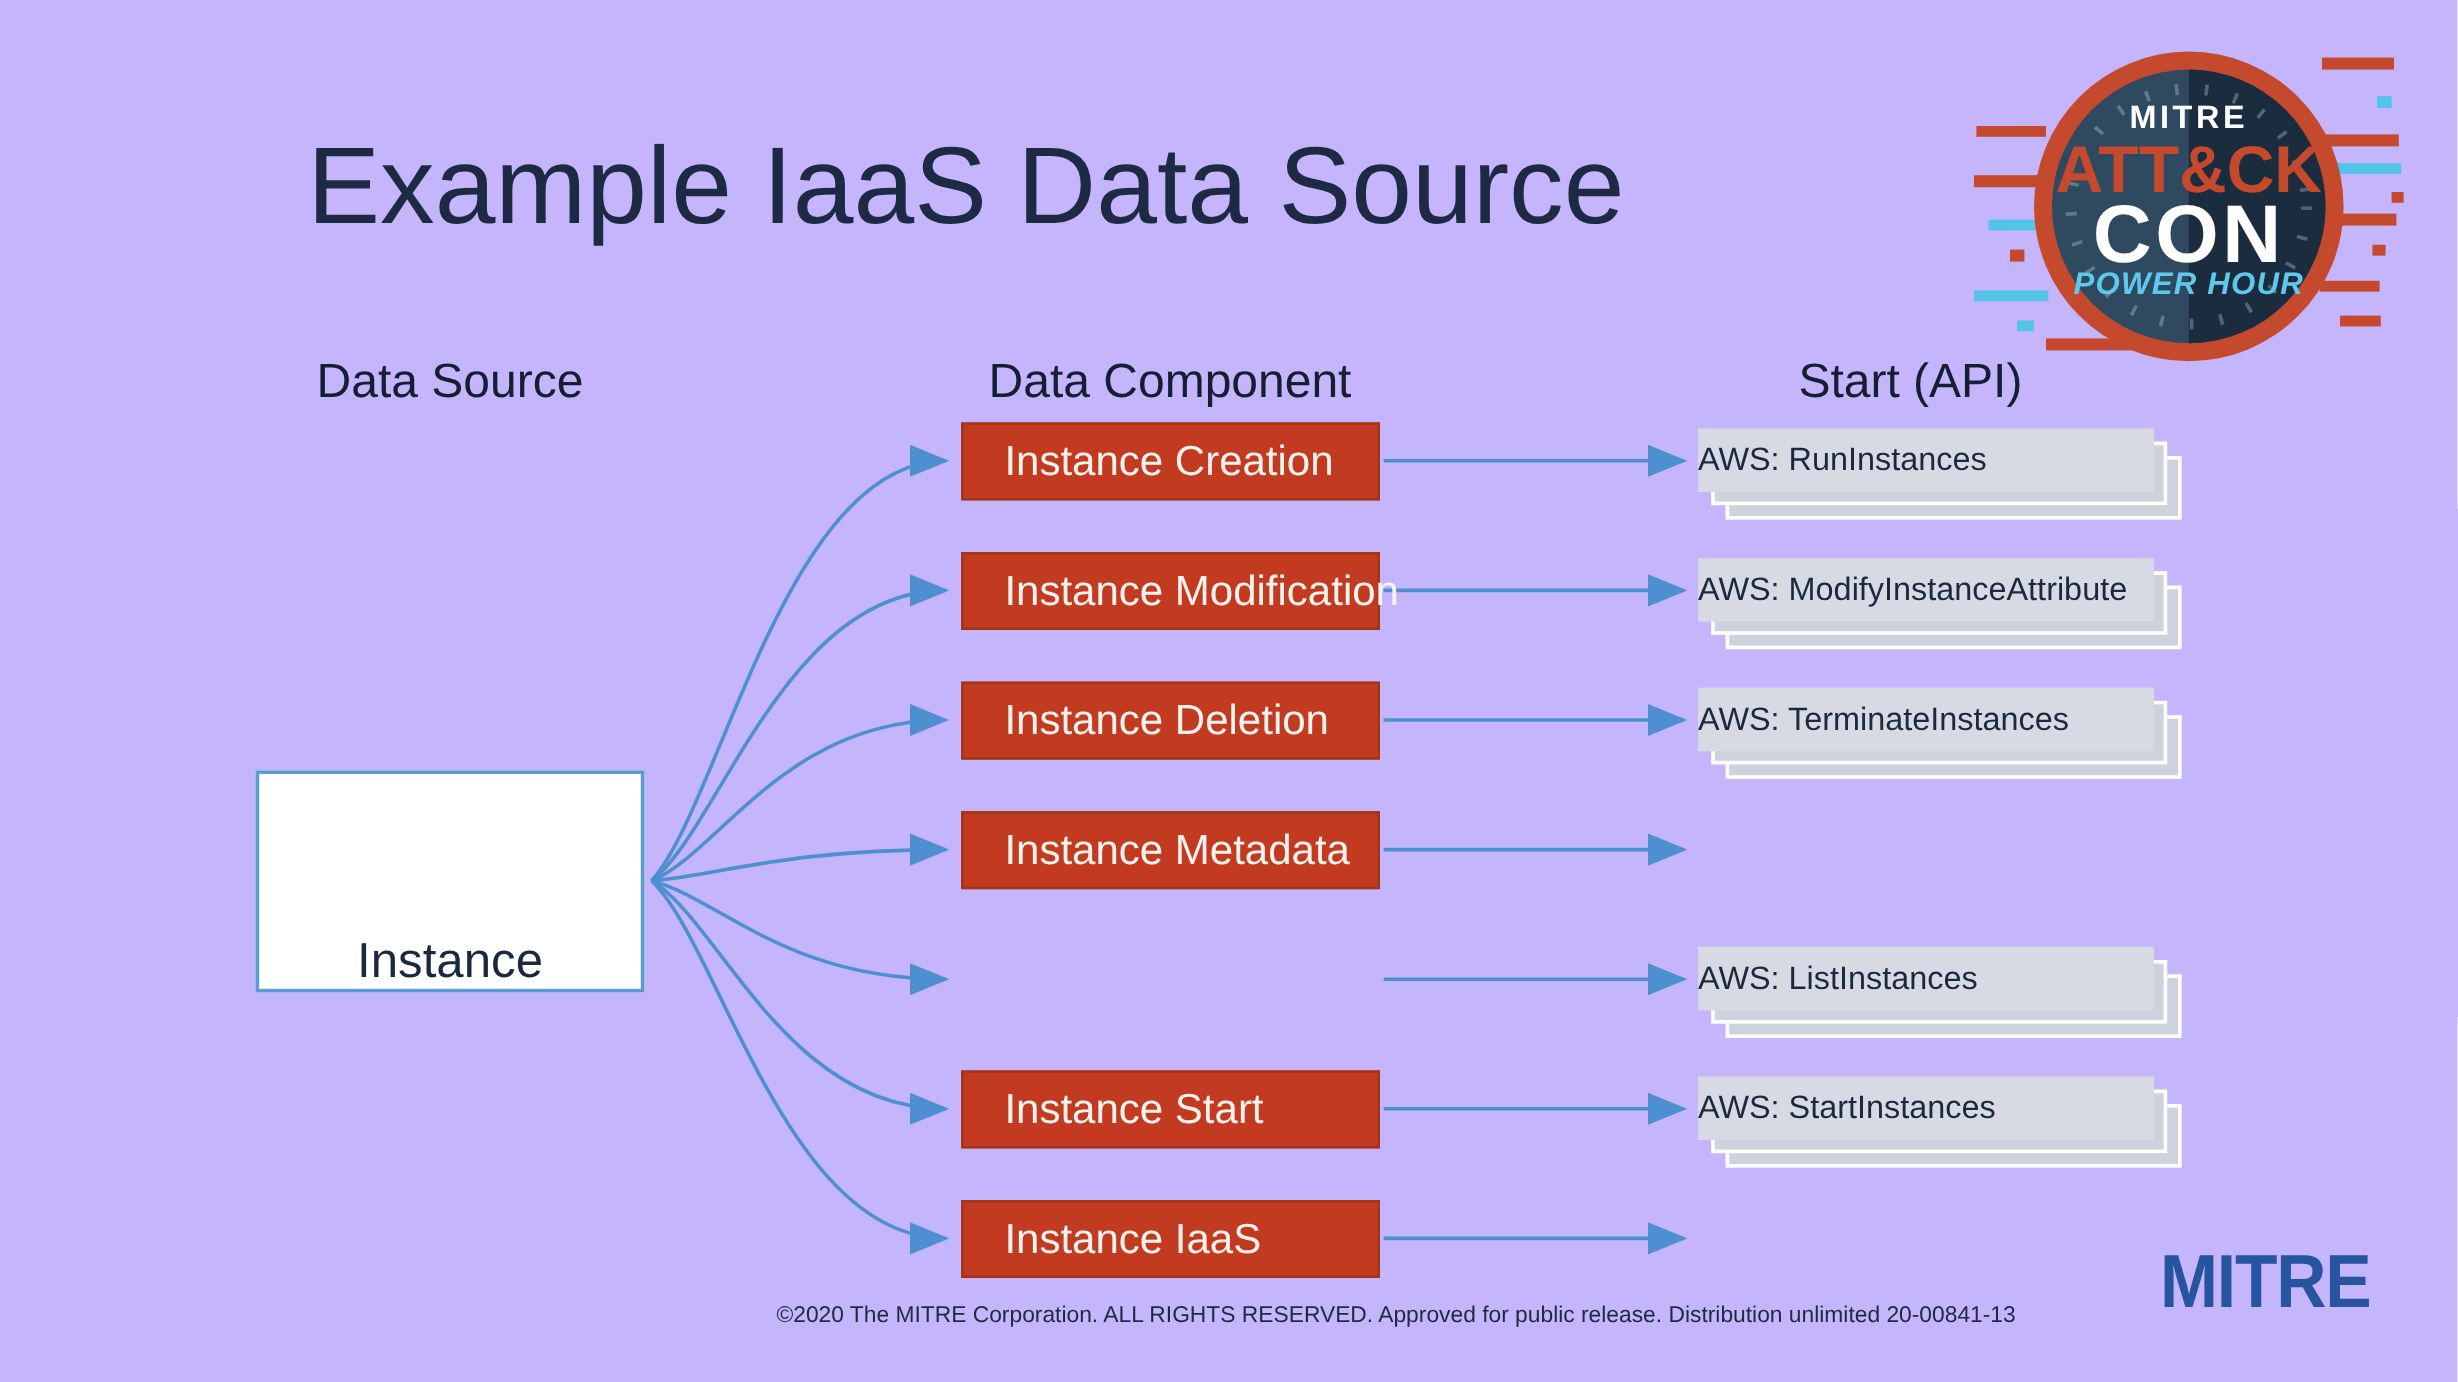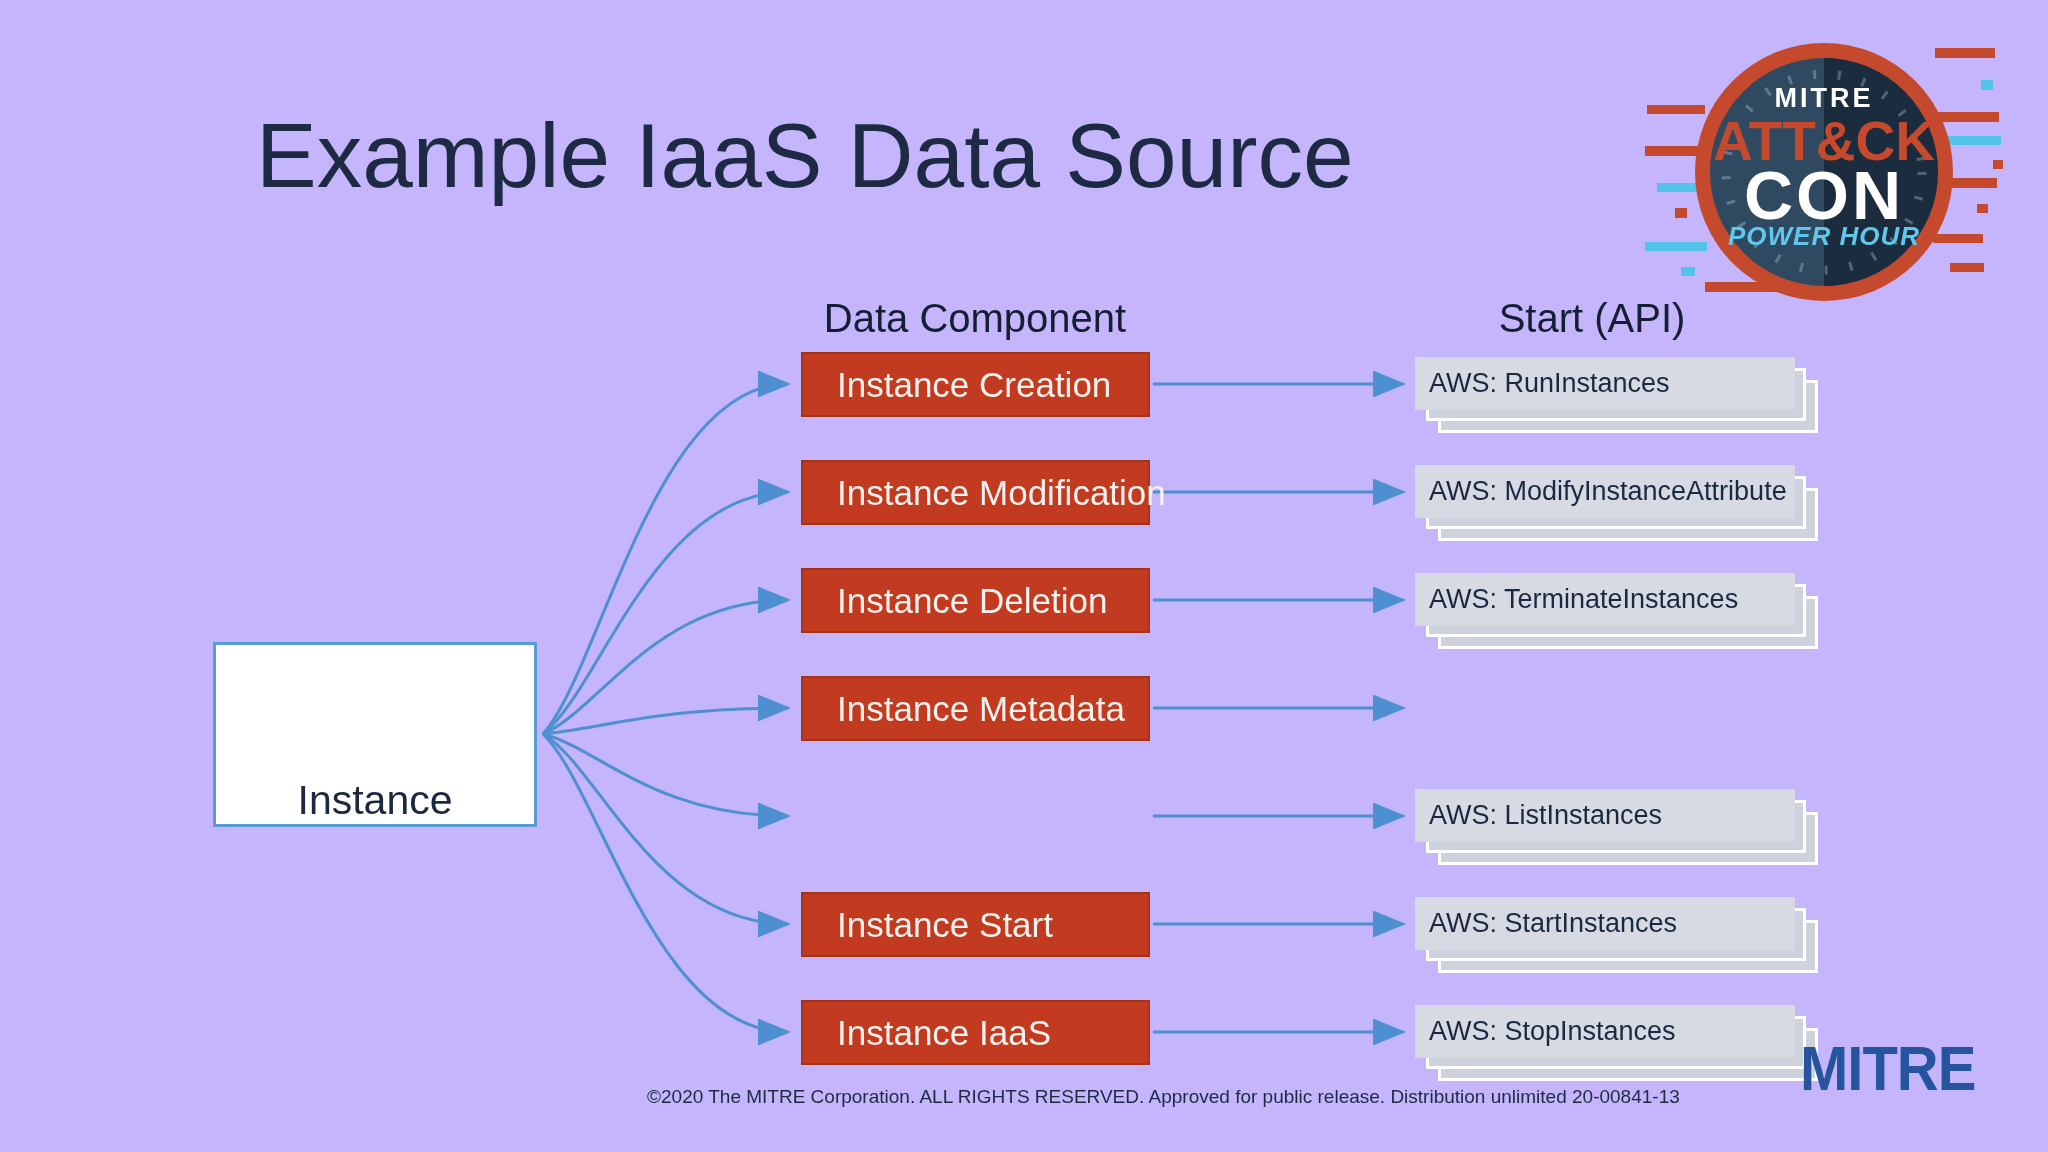--- a/index.html
+++ b/index.html
@@ -39,21 +39,21 @@
   .e0{top:357px}.e1{top:465px}.e2{top:573px}.e3{top:681px}
   .e4{top:789px}.e5{top:897px}.e6{top:1005px}
   .evt .layer{
     position:absolute;left:0;top:0;width:100%;height:100%;box-sizing:border-box;
     background:#cdd2dd;border:3px solid #ffffff;
   }
   .evt .l1{transform:translate(11px,11px);z-index:1;}
   .evt .l2{transform:translate(23px,23px);z-index:0;}
   .evt .evt-main{
     position:absolute;left:0;top:0;width:100%;height:100%;box-sizing:border-box;z-index:2;
-    background:#d7dae2;display:flex;align-items:center;padding-left:14px;
+    background:#d7dae2;display:flex;align-items:center;
     font-size:27px;color:#1b2940;white-space:nowrap;
   }
 
   .arrows{position:absolute;left:0;top:0;z-index:1;pointer-events:none;}
 
   .footer{
     position:absolute;left:647px;top:1086px;width:950px;text-align:center;
     font-size:19px;color:#1c2b40;white-space:nowrap;
   }
   .mitre-logo{
@@ -63,20 +63,21 @@
   }
   .badge{position:absolute;left:1645px;top:20px;z-index:4;}
 </style>
 </head>
 <body>
 
 <div class="slide">
 
   <div class="title">Example IaaS Data Source</div>
 
+  <div class="col-header hdr-source">Data Source</div>
   <div class="col-header hdr-component">Data Component</div>
   <div class="col-header hdr-events">Start (API)</div>
 
   <svg class="arrows" width="2048" height="1152" viewBox="0 0 2048 1152">
     <defs>
       <marker id="ah" markerWidth="11" markerHeight="9" refX="10" refY="4.5" orient="auto">
         <path d="M0,0 L11,4.5 L0,9 z" fill="#4d8fd1"></path>
       </marker>
     </defs>
     <g id="arrow-group" fill="none" stroke="#4d8fd1" stroke-width="3">
@@ -148,27 +149,20 @@
         <span>AWS: ListInstances</span>
       </div>
   </div>
   <div class="evt e5">
     <div class="layer l2"></div>
     <div class="layer l1"></div>
     <div class="evt-main">
         <span>AWS: StartInstances</span>
       </div>
   </div>
-  <div class="evt e6">
-    <div class="layer l2"></div>
-    <div class="layer l1"></div>
-    <div class="evt-main">
-        <span>AWS: StopInstances</span>
-      </div>
-  </div>
 
   <svg class="badge" width="360" height="290" viewBox="0 0 360 290">
     <g>
       <rect x="2" y="85" width="58" height="9" fill="#c5492d"></rect>
       <rect x="0" y="126" width="68" height="10" fill="#c5492d"></rect>
       <rect x="12" y="163" width="50" height="9" fill="#53c3e9"></rect>
       <rect x="30" y="188" width="12" height="10" fill="#c5492d"></rect>
       <rect x="0" y="222" width="62" height="9" fill="#53c3e9"></rect>
       <rect x="36" y="247" width="14" height="9" fill="#53c3e9"></rect>
       <rect x="60" y="262" width="75" height="10" fill="#c5492d"></rect>

